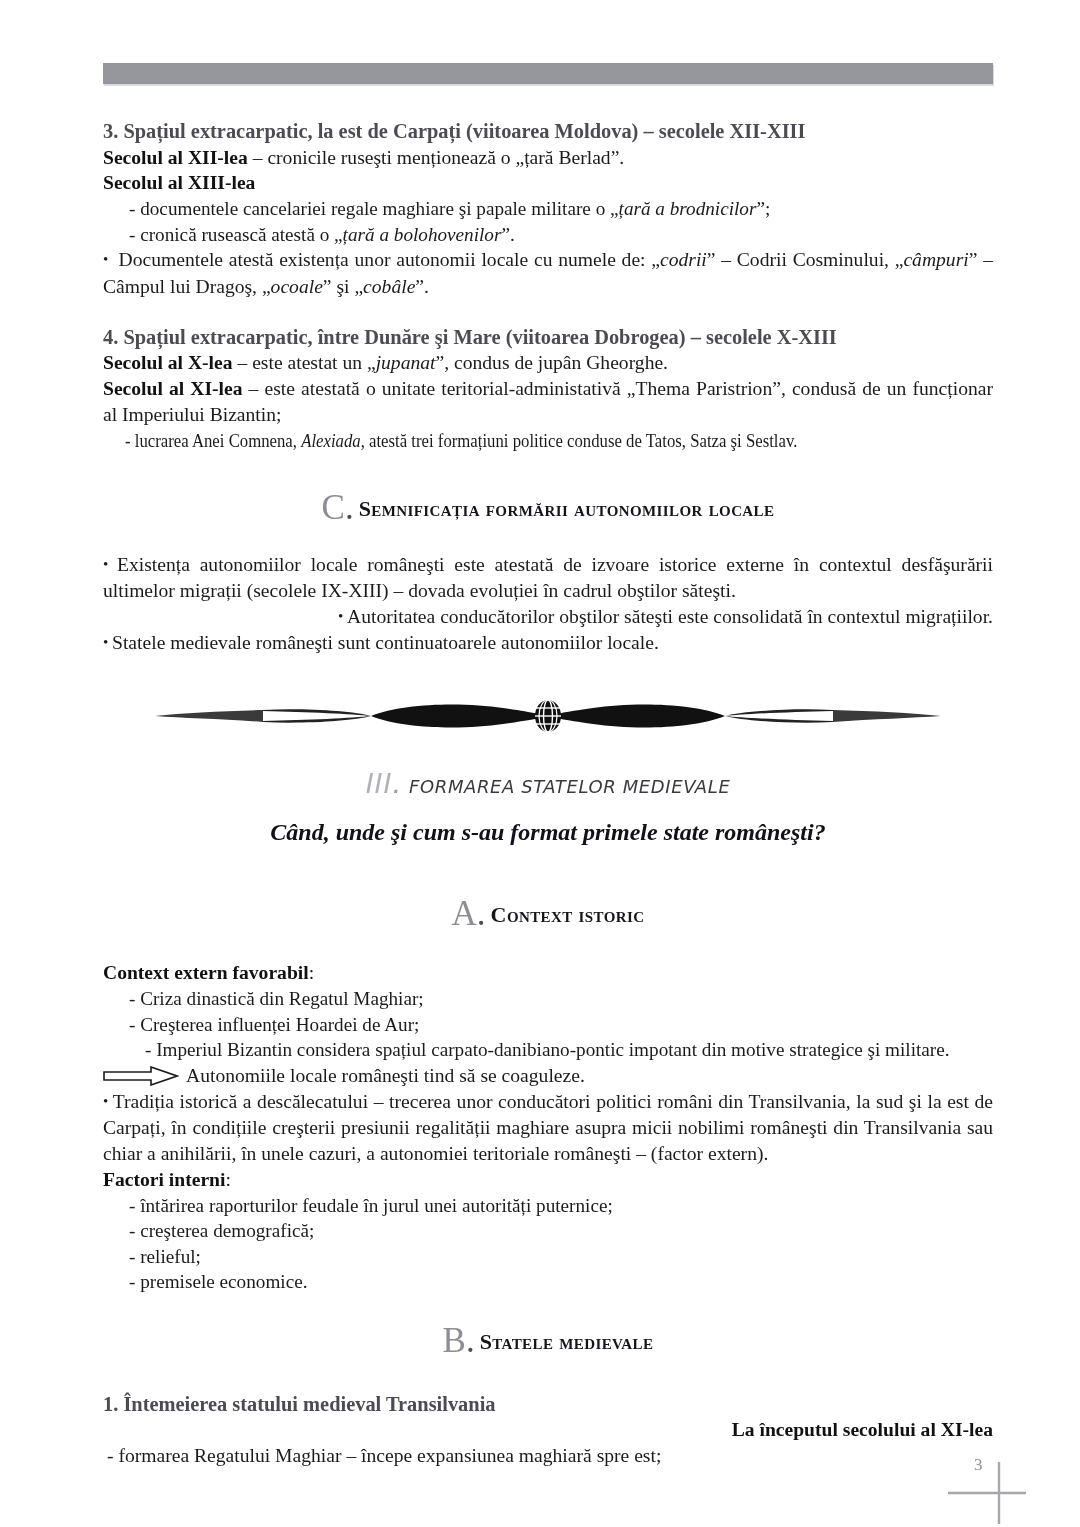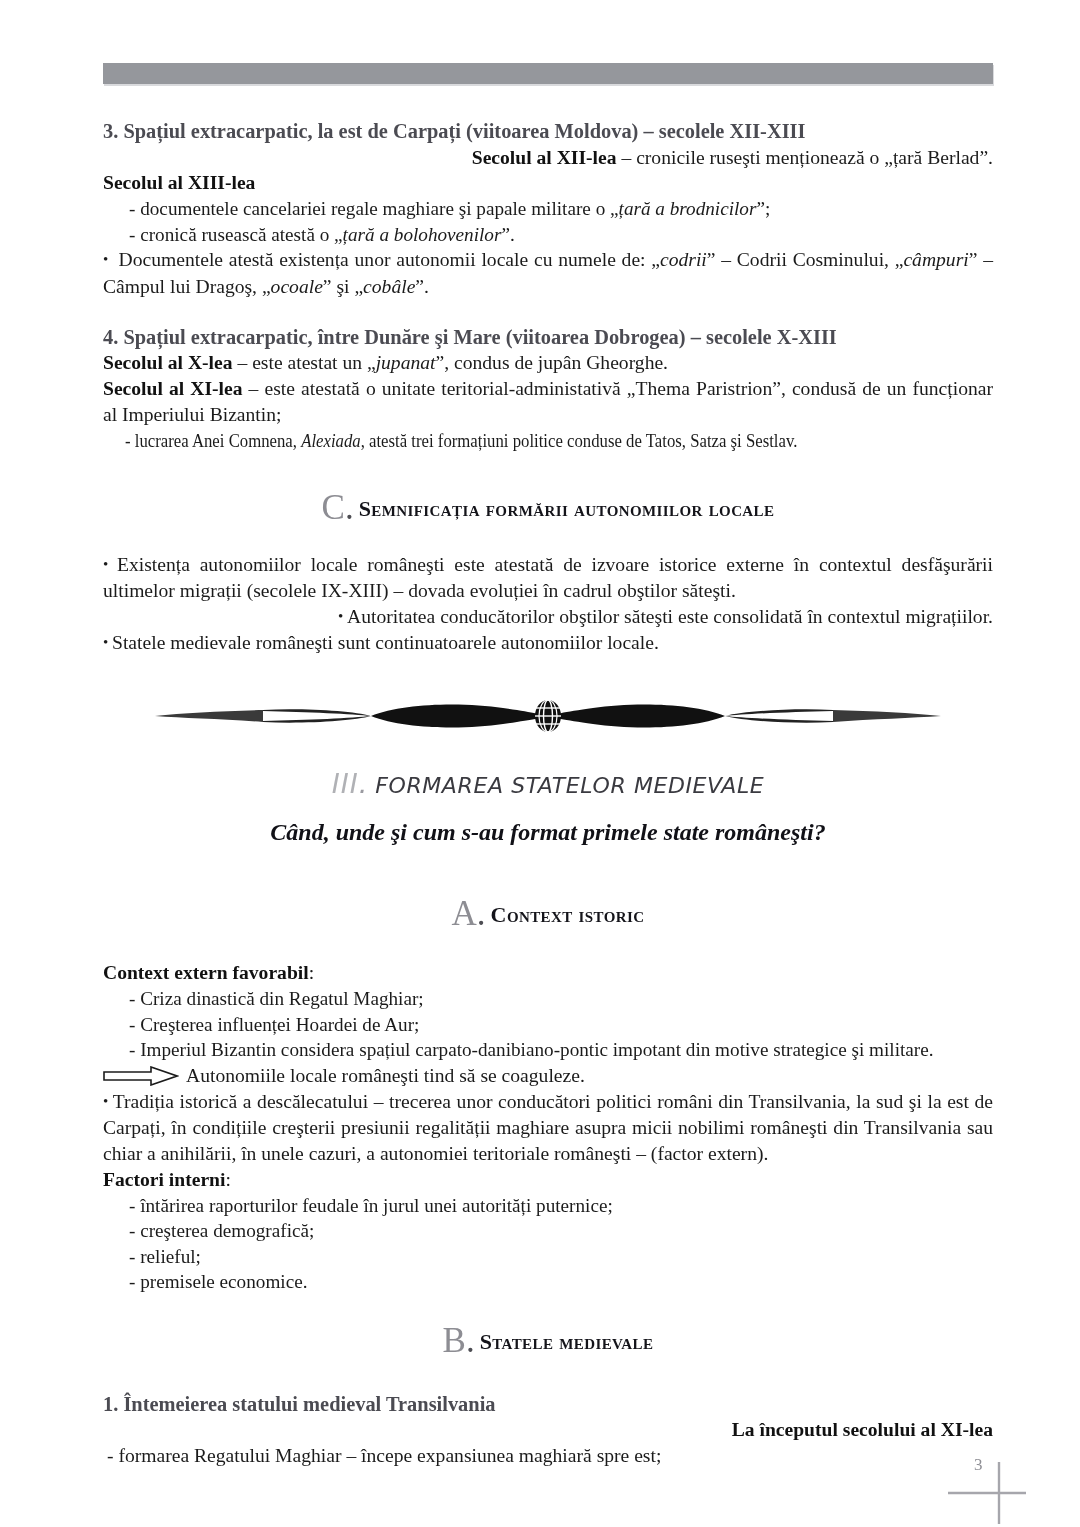--- a/index.html
+++ b/index.html
@@ -138,21 +138,21 @@
   .roman-num {
     font-family: "DejaVu Sans", sans-serif;
     font-size: 27px;
     font-style: italic;
     color: #b0b1b5;
     letter-spacing: 1px;
   }
   .roman-num .rdot { color: #9a9aa0; }
   .roman-text {
     font-family: "DejaVu Sans", sans-serif;
-    font-size: 22px;
+    font-size: 18px;
     font-style: italic;
     color: #3a3a40;
     letter-spacing: 0.6px;
     margin-left: 7px;
   }
   .roman-sub {
     text-align: center;
     font-size: 24px;
     font-weight: bold;
     font-style: italic;
@@ -194,21 +194,21 @@
 
 <div class="page">
 
   <div class="header-bar"></div>
 
   <div class="content">
 
     <div>
       <p class="numhead">3. Spațiul extracarpatic, la est de Carpați (viitoarea Moldova) – secolele XII-XIII</p>
 
-      <p class="blk" style="text-align:right;">
+      <p class="blk" style="text-align:left;">
         <span class="lead">Secolul al XII-lea</span><span> – cronicile ruseşti menționează o „țară Berlad”.</span>
       </p>
 
       <p class="blk" style="text-align:left;">
         <span class="lead">Secolul al XIII-lea</span>
       </p>
 
       <p class="dashline">
         <span>- documentele cancelariei regale maghiare şi papale militare o „</span><i>țară a brodnicilor</i><span>”;</span>
       </p>
@@ -293,21 +293,21 @@
     </p>
 
     <div style="height:26px;"></div>
 
     <p class="blk" style="text-align:left;">
       <span class="lead">Context extern favorabil</span><span>:</span>
     </p>
 
     <p class="dashline">- Criza dinastică din Regatul Maghiar;</p>
     <p class="dashline">- Creşterea influenței Hoardei de Aur;</p>
-    <p class="dashline" style="text-align:justify;margin-left:26px;">-  Imperiul Bizantin considera spațiul carpato-danibiano-pontic impotant din motive strategice şi militare.</p>
+    <p class="dashline" style="text-align:justify;margin-left:42px;">-  Imperiul Bizantin considera spațiul carpato-danibiano-pontic impotant din motive strategice şi militare.</p>
 
     <div class="arrowline">
       <svg class="hollow-arrow" width="76" height="20" viewBox="0 0 76 20">
         <path d="M1 6 L48 6 L48 1 L74 10 L48 19 L48 14 L1 14 Z" fill="#ffffff" stroke="#1b1b1b" stroke-width="1.6" stroke-linejoin="miter"></path>
       </svg>
       <span>Autonomiile locale româneşti tind să se coaguleze.</span>
     </div>
 
     <p class="bulletline">Tradiția istorică a descălecatului – trecerea unor conducători politici români din Transilvania, la sud şi la est de Carpați, în condițiile creşterii presiunii regalității maghiare asupra micii nobilimi româneşti din Transilvania sau chiar a anihilării, în unele cazuri, a autonomiei teritoriale româneşti – (factor extern).</p>
 

